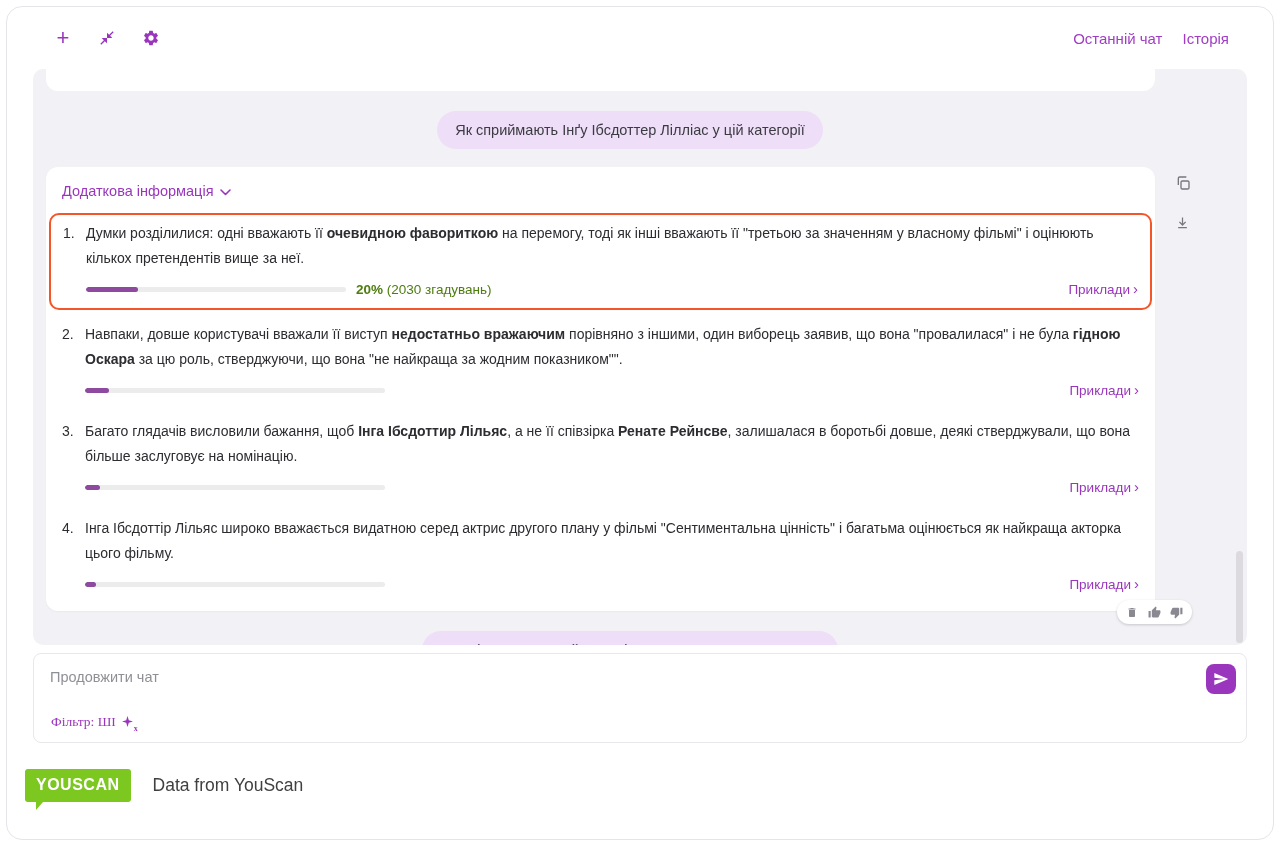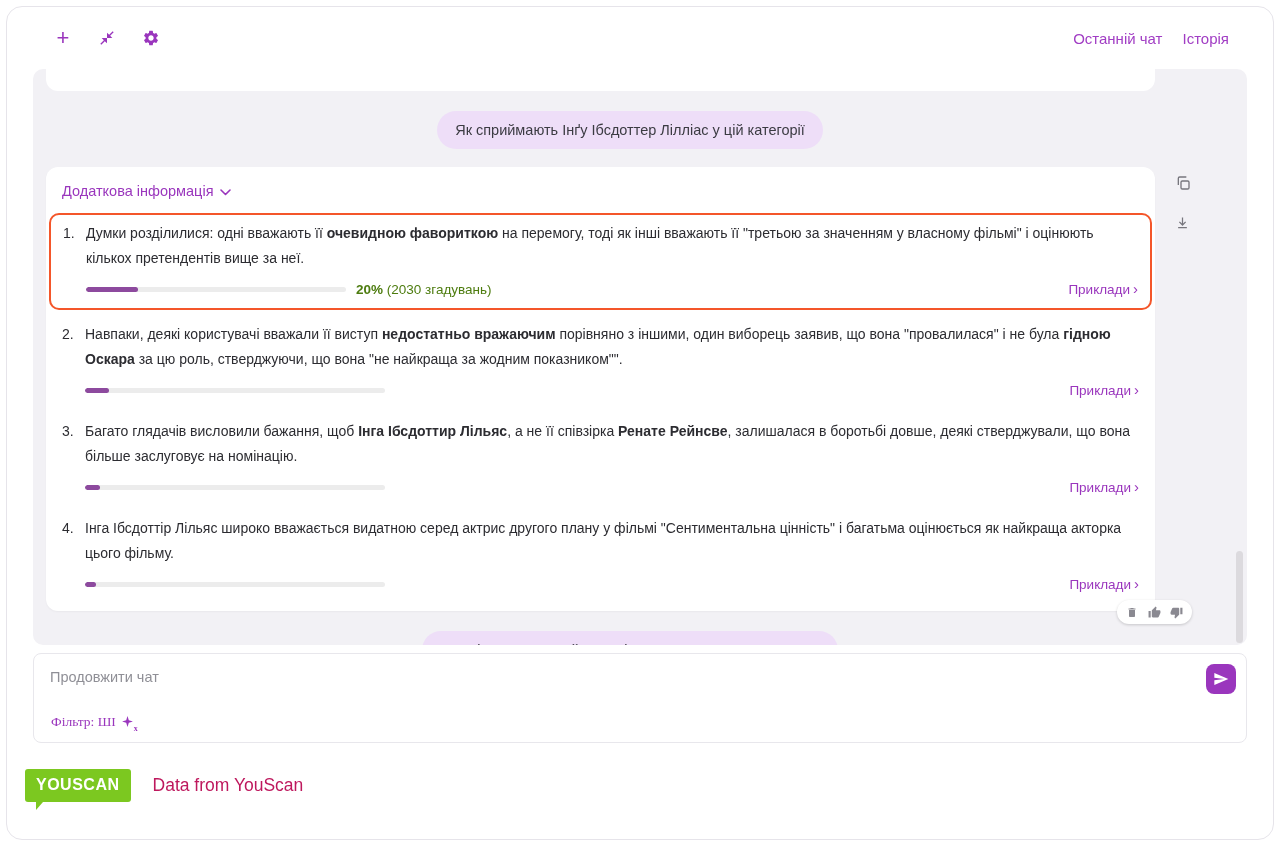--- a/index.html
+++ b/index.html
@@ -76,21 +76,21 @@
     position:absolute; top:10px; right:10px; width:30px; height:30px; border-radius:8px;
     background:#9a36bd; display:flex; align-items:center; justify-content:center; cursor:pointer;
   }
   .filter-chip { position:absolute; left:17px; bottom:12px; display:flex; align-items:center; gap:5px; color:#9a36bd; font-size:13.5px; font-weight:500; cursor:pointer;font-family:Liberation Serif, serif; }
   .spark { position:relative; width:15px; height:15px; }
   .spark .x { position:absolute; right:-2px; bottom:-3px; font-size:8px; font-weight:700; color:#9a36bd; }
   
   .footer { display:flex; align-items:center; gap:22px; padding:26px 18px 0 18px; }
   .logo { position:relative; background:#7cc820; color:#fff; font-weight:700; font-size:16px; letter-spacing:0.5px; padding:7px 11px 8px 11px; border-radius:3px; }
   .logo::after { content:""; position:absolute; left:11px; bottom:-8px; width:0; height:0; border-left:7px solid #7cc820; border-bottom:8px solid transparent; }
-  .footer-caption { font-size:17.5px; color:#be185d; }
+  .footer-caption { font-size:17.5px; color:#404040; }
 </style>
 </head>
 <body>
 
 <div class="frame">
 
   <div class="toolbar">
     <div class="tb-left">
       <div class="tb-btn">
         <span class="plus-glyph">+</span>
@@ -144,21 +144,21 @@
         <span class="stat"><b>20%</b> (2030 згадувань)</span>
         <span class="bar-spacer"></span>
         <span class="examples">Приклади<span class="chev">›</span></span>
       </div>
     </div>
   </div>
             </div>
             <div class="item">
     <span class="num">2.</span>
     <div class="body">
-      <div class="text"><span>Навпаки, деякі користувачі вважали її виступ </span><b>недостатньо вражаючим</b><span> порівняно з іншими, один виборець заявив, що вона "провалилася" і не була </span><b>гідною Оскара</b><span> за цю роль, стверджуючи, що вона "не найкраща за жодним показником"".</span></div>
+      <div class="text"><span>Навпаки, довше користувачі вважали її виступ </span><b>недостатньо вражаючим</b><span> порівняно з іншими, один виборець заявив, що вона "провалилася" і не була </span><b>гідною Оскара</b><span> за цю роль, стверджуючи, що вона "не найкраща за жодним показником"".</span></div>
       <div class="bar-row">
         <div class="track">
                     <div class="fill" style="width: 8%;"></div>
                   </div>
 
         <span class="bar-spacer"></span>
         <span class="examples">Приклади<span class="chev">›</span></span>
       </div>
     </div>
   </div>

